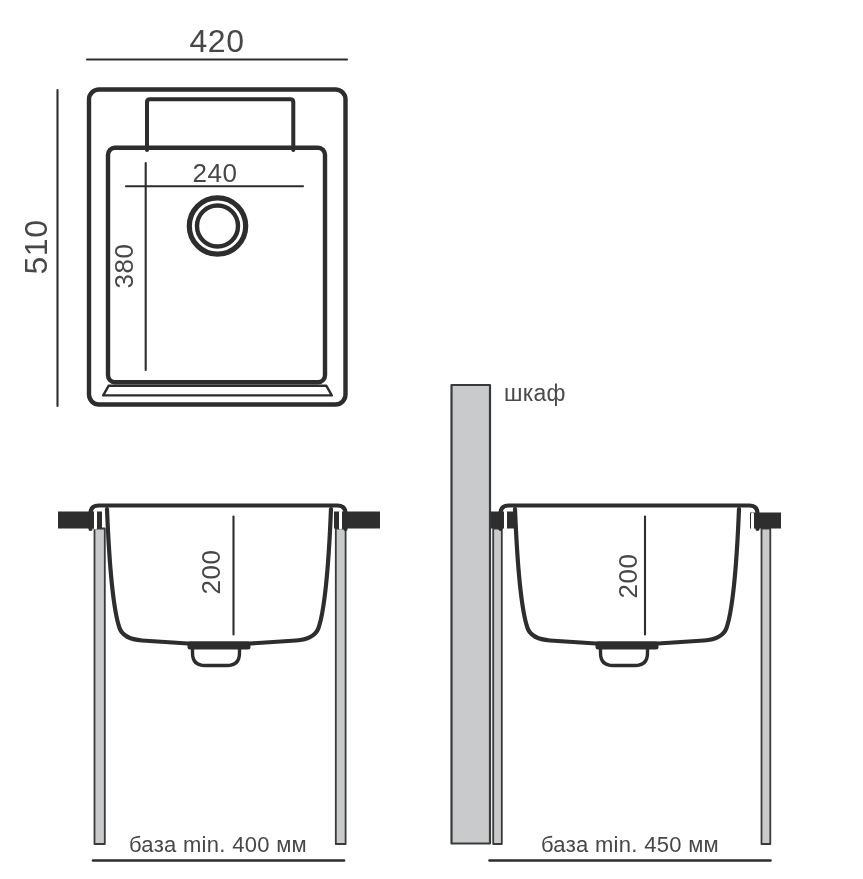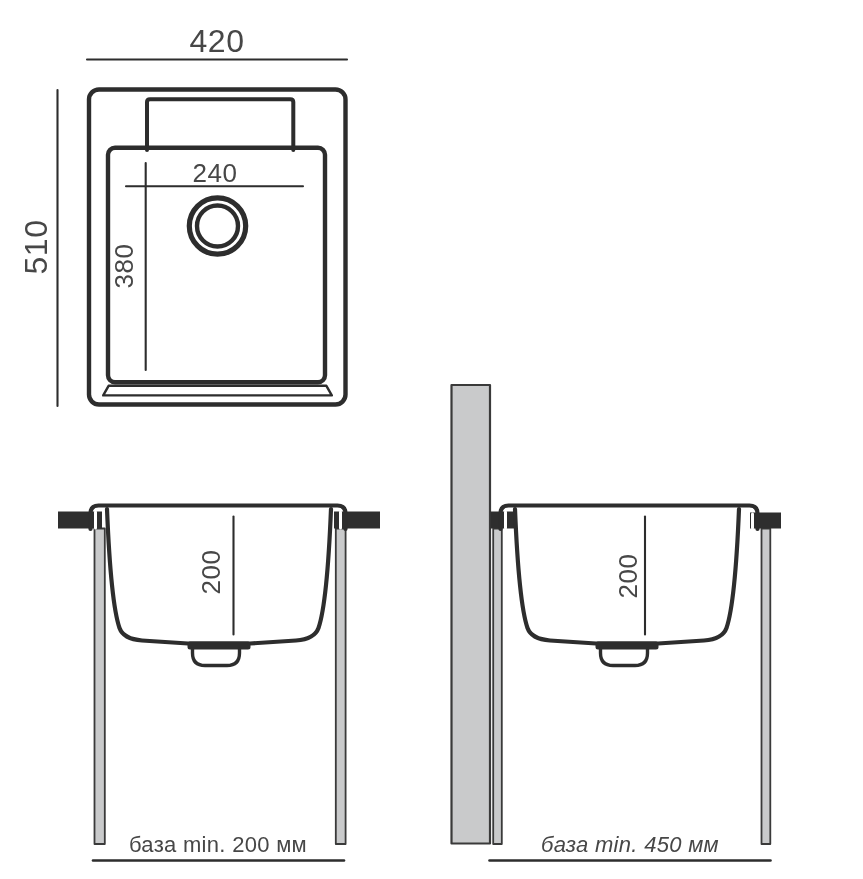--- a/index.html
+++ b/index.html
@@ -113,20 +113,21 @@
   <div class="lbl dim-lg rot" style="left:36px;top:247px;">510</div>
 
   <div class="lbl dim-md" style="left:215px;top:173px;">240</div>
 
   <div class="lbl dim-md rot" style="left:124px;top:266px;">380</div>
 
   <div class="lbl dim-md rot" style="left:211px;top:572px;">200</div>
 
   <div class="lbl dim-md rot" style="left:628px;top:576px;">200</div>
 
-  <div class="lbl base-lbl" style="left:218px;top:845px;">база min. 200 мм</div>
+  <div class="lbl base-lbl" style="left:218px;top:845px;">база min. 400 мм</div>
 
-  <div class="lbl base-lbl" style="left:630px;top:845px;font-style:italic;">база min. 450 мм</div>
+  <div class="lbl base-lbl" style="left:630px;top:845px;">база min. 450 мм</div>
 
   <div class="note">
+    <div>шкаф</div>
   </div>
 
 </div>
 
 </body></html>

